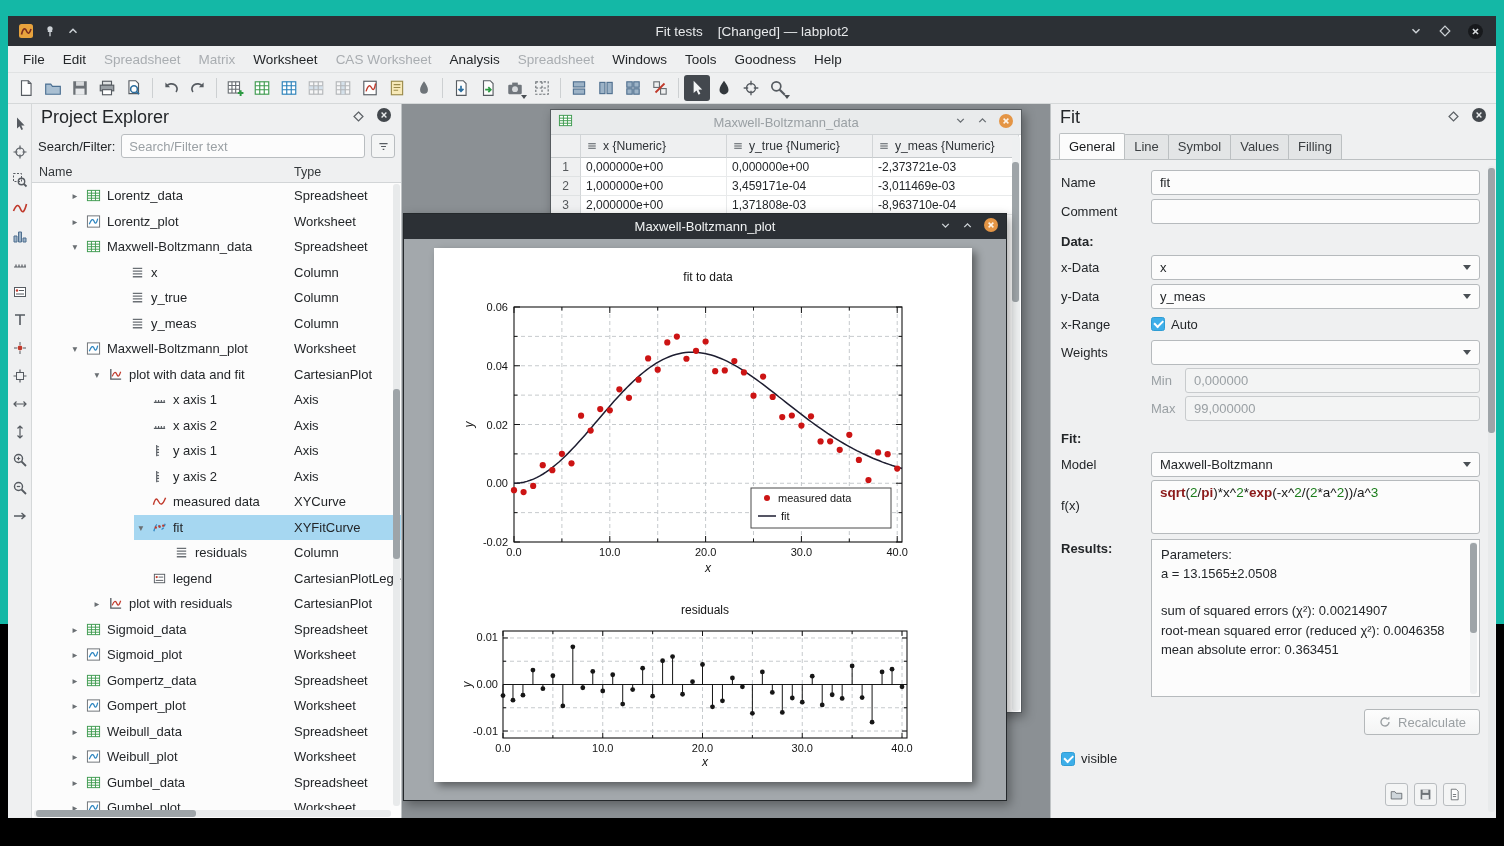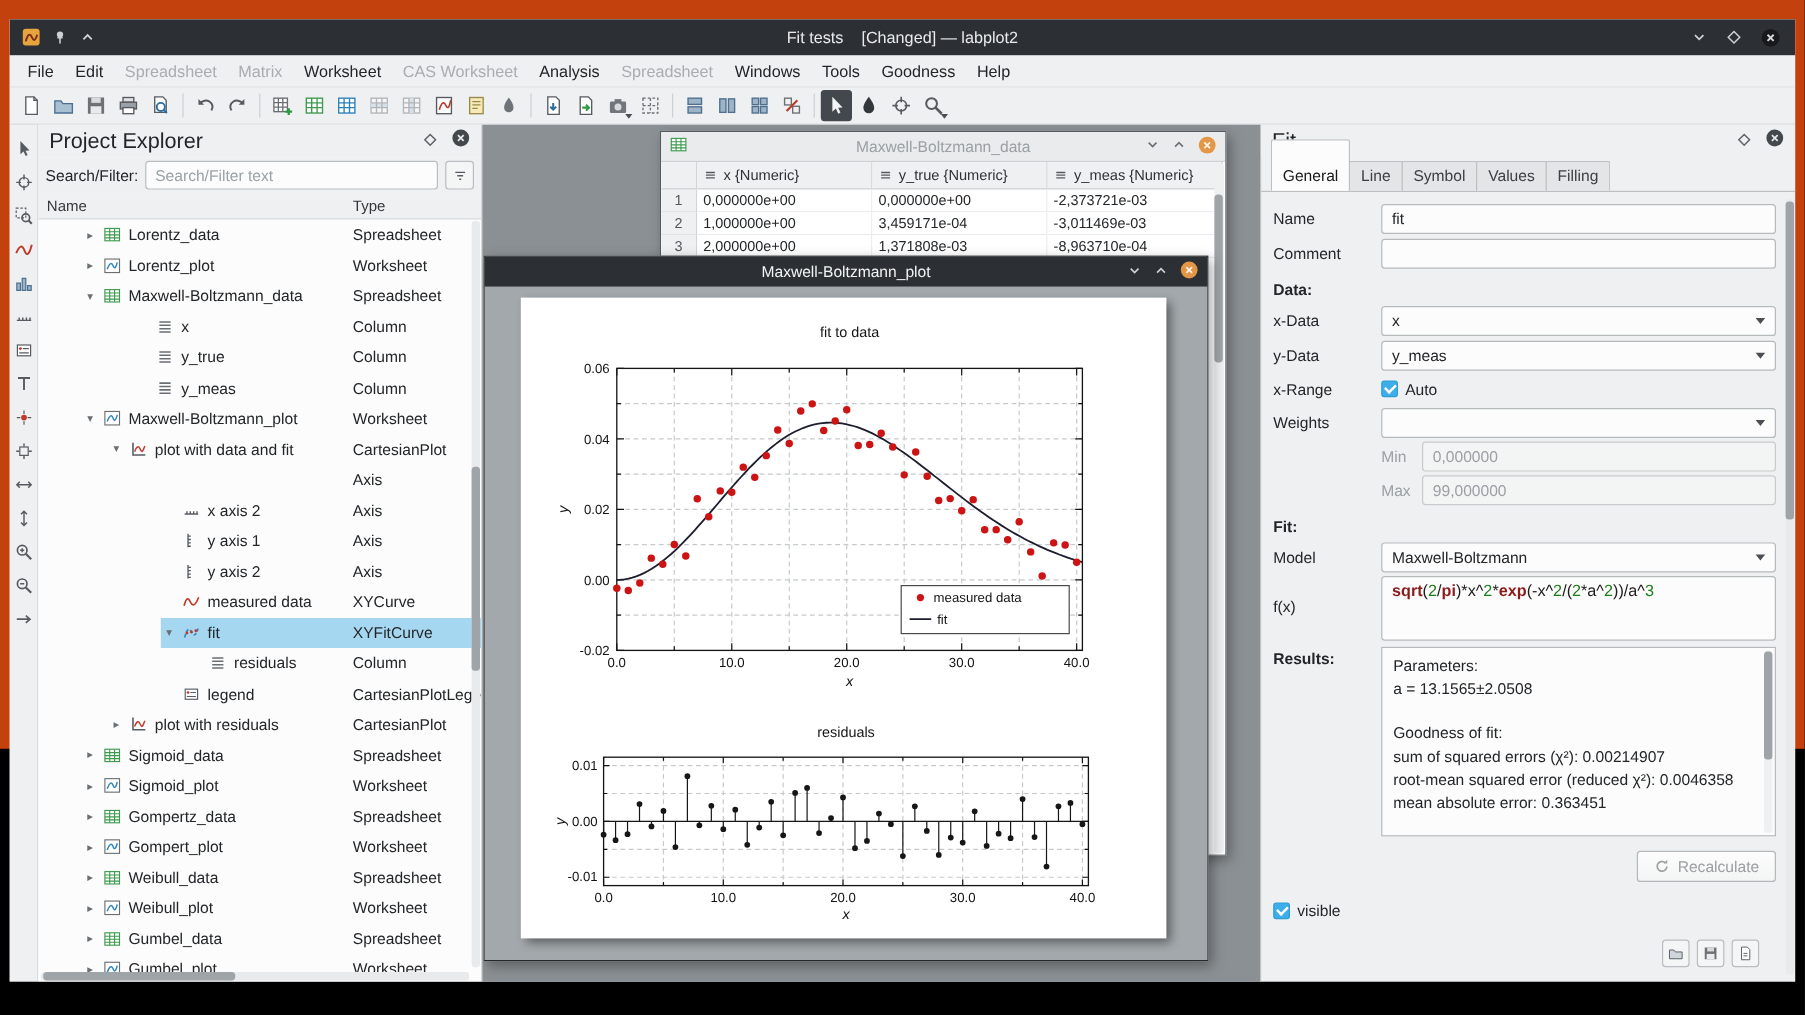--- a/index.html
+++ b/index.html
@@ -1,18 +1,18 @@
 <!DOCTYPE html>
 <html><head>
 <meta charset="utf-8">
 <style>
   *{box-sizing:border-box;margin:0;padding:0}
   html,body{width:1504px;height:846px;overflow:hidden;background:#000}
   body{font-family:"Liberation Sans",sans-serif;font-size:13px;color:#232629}
-  .screen{position:relative;width:1504px;height:624px;background:#c2410c}
+  .screen{position:relative;width:1504px;height:624px;background:#14b8a6}
   .app{position:absolute;left:8px;top:16px;width:1488px;height:802px;background:#eff0f1;display:flex;flex-direction:column;overflow:hidden}
 
   
   .titlebar{height:30px;background:#2c3035;display:flex;align-items:center;position:relative;flex:none}
   .tb-left{display:flex;gap:9px;margin-left:10px;align-items:center;z-index:1}
   .tb-title{position:absolute;left:0;right:0;text-align:center;font-size:13.5px;color:#e8eaec;white-space:pre}
   .tb-right{margin-left:auto;display:flex;gap:15px;margin-right:12px;align-items:center;z-index:1}
   .tb-btn{display:flex;align-items:center;justify-content:center}
 
   
@@ -82,21 +82,21 @@
   .tick{stroke:#141414;stroke-width:1}
   .frame{fill:none;stroke:#141414;stroke-width:1.1}
   .ax-lbl{font-size:11px;fill:#141414}
   .ch-title{font-size:12px;fill:#141414}
   .axname{font-size:12px;font-style:italic;fill:#141414}
 
   
   .fitdock{width:446px;background:#eff0f1;border-left:1px solid #bfc3c5;display:flex;flex-direction:column;position:relative;flex:none}
   .tabs{display:flex;padding:3px 8px 0;height:29px;border-bottom:1px solid #bcc0c2;flex:none;align-items:flex-end}
   .tab{padding:4px 9px 5px;border:1px solid #bcc0c2;border-bottom:none;background:#e3e5e6;font-size:13px;border-radius:2px 2px 0 0;margin-right:-1px;color:#3c4043}
-  .tab.active{background:#fcfcfc;color:#16181a;padding-top:22px}
+  .tab.active{background:#fcfcfc;color:#16181a;padding-top:5px}
   .form{flex:1;padding:9px 16px 4px 10px;display:flex;flex-direction:column;overflow:hidden}
   .frow{display:flex;align-items:center;margin-bottom:3px;min-height:26px}
   .flabel{width:90px;flex:none;font-size:13px}
   .flabel.dim,.dim{color:#9aa0a4}
   .fctl{flex:1;display:flex;align-items:center;min-width:0}
   .input,.combo{height:25px;background:#fcfcfc;border:1px solid #b6babd;border-radius:3px;display:flex;align-items:center;padding:0 8px;font-size:13px;flex:1}
   .input.disabled{background:#f3f4f4;color:#9aa0a4;border-color:#c8cbcd}
   .carrow{width:0;height:0;border-left:4px solid transparent;border-right:4px solid transparent;border-top:5px solid #4a4f54;margin-left:auto;flex:none}
   .sec-h{font-weight:bold;font-size:13px;margin:7px 0 5px}
   .cbx{width:14px;height:14px;border-radius:2.5px;background:#3daee9;border:1px solid #2f9dd4;display:inline-flex;align-items:center;justify-content:center;margin-right:6px;flex:none}
@@ -581,20 +581,29 @@
                     <path d="M3 2v11h11" stroke="#565b61" stroke-width="1.4" fill="none"></path>
                     <path d="M4.5 10c2-5 3.5-5.5 5-2s2.5 1.5 4-3" stroke="#c0392b" fill="none" stroke-width="1.3"></path>
                   </svg>
                 </span>
                 <span class="tname">plot with data and fit</span>
               </div>
               <span class="ttype">CartesianPlot</span>
             </div>
             <div class="tree-row">
               <span class="indent" style="width: 102px;"></span>
+              <div class="row-body">
+                <span class="chev"></span>
+                <span class="ticon">
+                  <svg width="15" height="15" viewBox="0 0 16 16">
+                    <path d="M2 11h12M4 11V8.5M7 11V8.5M10 11V8.5M13 11V8.5" stroke="#565b61" stroke-width="1.2" fill="none"></path>
+                  </svg>
+                </span>
+                <span class="tname">x axis 1</span>
+              </div>
               <span class="ttype">Axis</span>
             </div>
             <div class="tree-row">
               <span class="indent" style="width: 102px;"></span>
               <div class="row-body">
                 <span class="chev"></span>
                 <span class="ticon">
                   <svg width="15" height="15" viewBox="0 0 16 16">
                     <path d="M2 11h12M4 11V8.5M7 11V8.5M10 11V8.5M13 11V8.5" stroke="#565b61" stroke-width="1.2" fill="none"></path>
                   </svg>
@@ -1269,21 +1278,20 @@
         </div>
 
         <div class="frow" style="align-items:flex-start;margin-top:2px">
           <span class="flabel" style="padding-top:2px;font-weight:bold">Results:</span>
           <div class="fctl">
             <div class="results-box">
               <div>
                     <div class="res-b">Parameters:</div>
                     <div class="res-l">a = 13.1565±2.0508</div>
                     <div class="res-sp"></div>
-                    <div class="res-b">Goodness of fit:</div>
                     <div class="res-l">sum of squared errors (χ²): 0.00214907</div>
                     <div class="res-l">root-mean squared error (reduced χ²): 0.0046358</div>
                     <div class="res-l">mean absolute error: 0.363451</div>
                   </div>
               <div class="rb-scroll">
                     <span class="vthumb" style="top:1px;height:90px;left:0"></span>
                   </div>
             </div>
           </div>
         </div>

